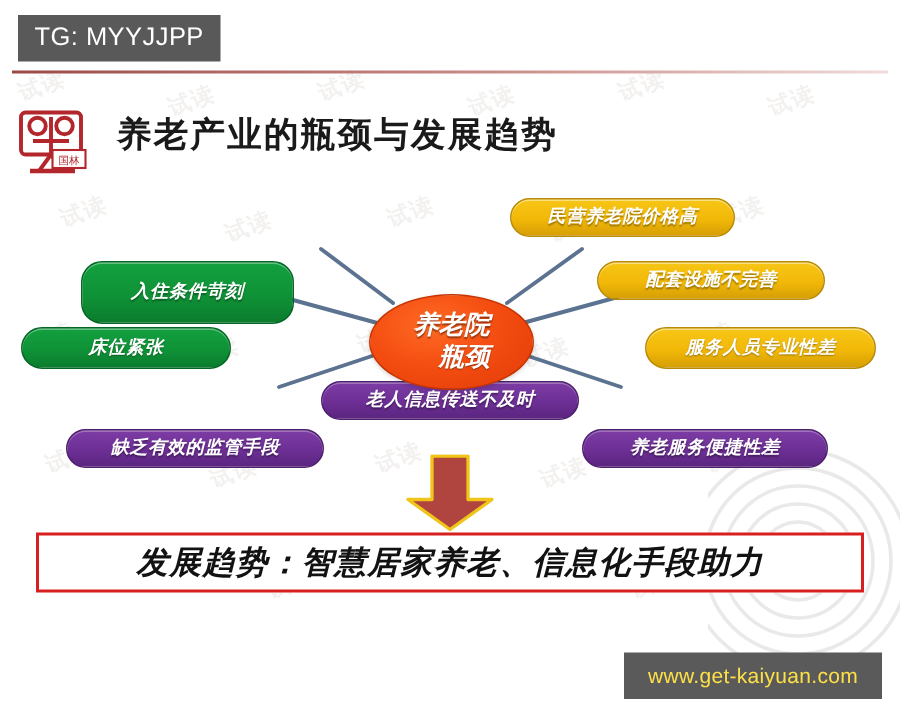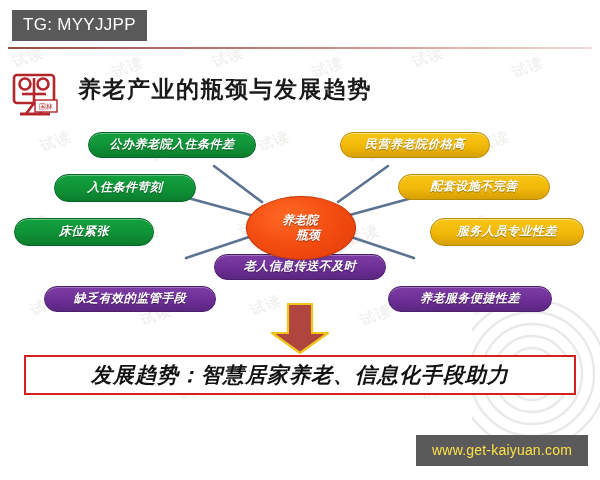--- a/index.html
+++ b/index.html
@@ -125,24 +125,24 @@
     box-shadow:inset 0 1px 0 rgba(255,255,255,.28);
   }
 
   .center-node{
     position:absolute;
     left:246px;top:78px;width:108px;height:62px;
     border-radius:50%;
     background:radial-gradient(ellipse at 38% 32%,#ff6a24 0%,#f44e12 45%,#e23a06 100%);
     border:1px solid #c53300;
     display:flex;align-items:center;justify-content:center;
-    color:#ffffff;font-weight:bold;font-size:12px;
+    color:#ffffff;font-weight:bold;font-size:17px;
     font-family:"DejaVu Sans","Liberation Sans",sans-serif;
     font-style:italic;
-    text-align:left;line-height:1.25;
+    text-align:right;line-height:1.25;
     z-index:18;
     text-shadow:0 1px 1px rgba(0,0,0,.4);
     box-shadow:0 1px 3px rgba(0,0,0,.18);
   }
   .center-node span{display:block;}
   .center-line2{padding-left:14px;}
 
   
   .arrow-wrap{
     position:absolute;left:268px;top:303px;width:64px;height:52px;z-index:18;
@@ -240,24 +240,21 @@
       <g stroke="#5b7390" stroke-width="2.6" stroke-linecap="round">
         <line x1="262" y1="84" x2="214" y2="48"></line>
         <line x1="254" y1="98" x2="188" y2="80"></line>
         <line x1="252" y1="118" x2="186" y2="140"></line>
         <line x1="338" y1="84" x2="388" y2="48"></line>
         <line x1="346" y1="98" x2="412" y2="80"></line>
         <line x1="348" y1="118" x2="414" y2="140"></line>
       </g>
     </svg>
 
-    <div class="node green" style="left:88px;  top:14px;  width:168px; height:26px;">
-      <span>公办养老院入住条件差</span>
-    </div>
-    <div class="node green" style="left:54px;  top:56px;  width:142px; height:28px;">
+    <div class="node green" style="left:54px;  top:56px;  width:142px; height:42px;">
       <span>入住条件苛刻</span>
     </div>
     <div class="node green" style="left:14px;  top:100px; width:140px; height:28px;">
       <span>床位紧张</span>
     </div>
 
     <div class="node yellow" style="left:340px; top:14px;  width:150px; height:26px;">
       <span>民营养老院价格高</span>
     </div>
     <div class="node yellow" style="left:398px; top:56px;  width:152px; height:26px;">

